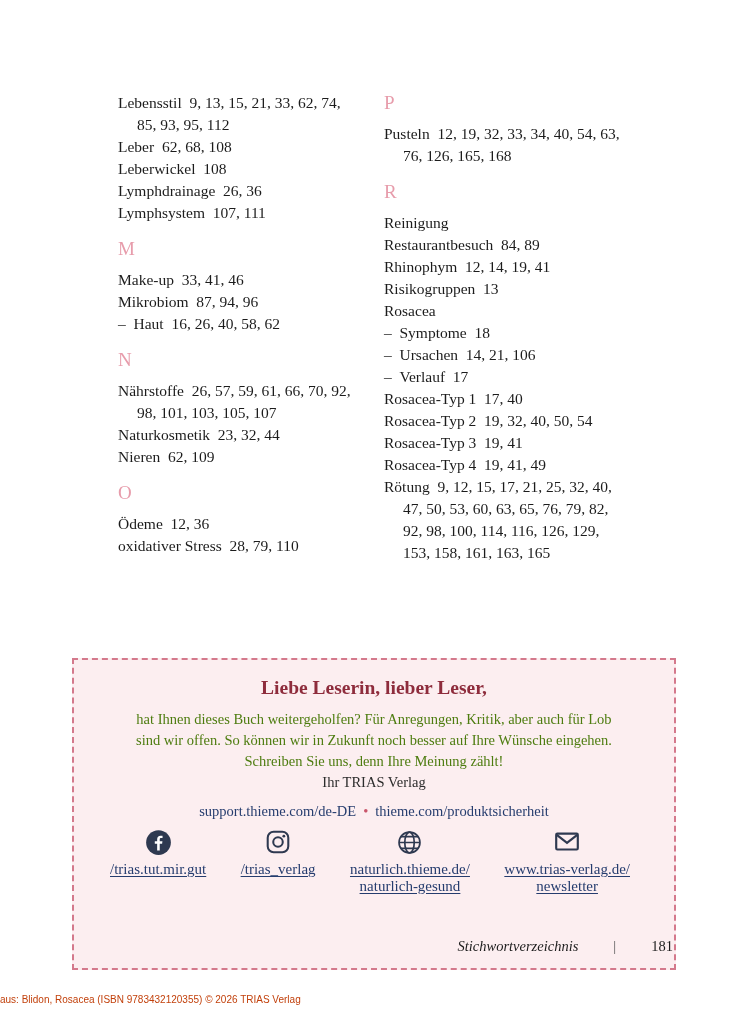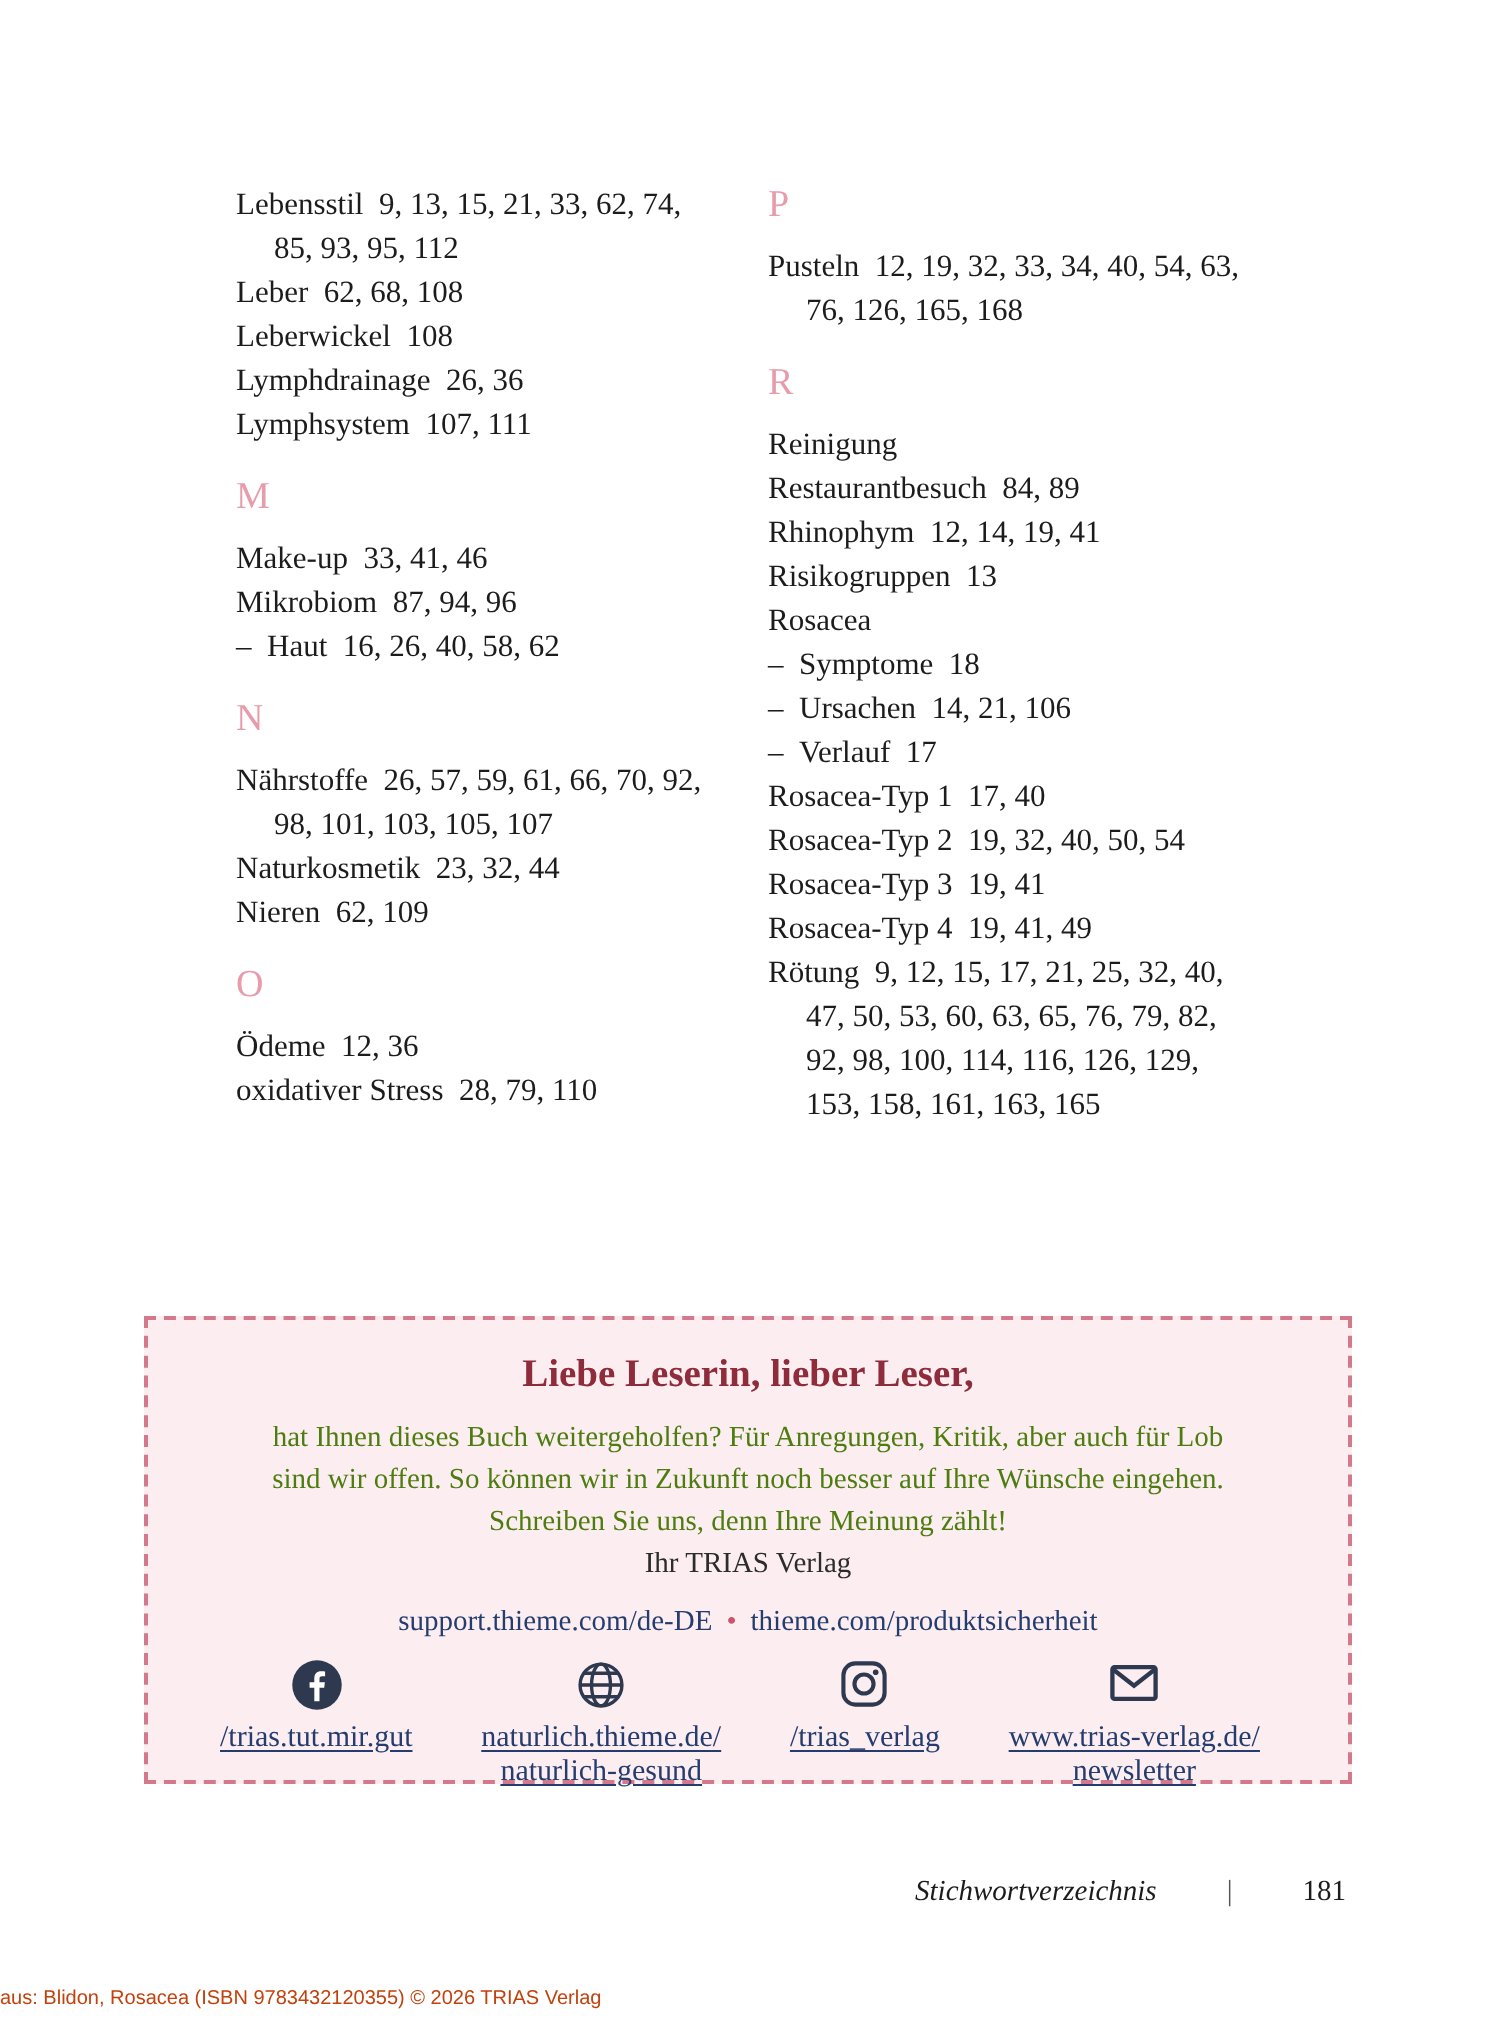--- a/index.html
+++ b/index.html
@@ -34,21 +34,21 @@
     margin: 14px 0 9px 0;
   }
   .index-col > .section-letter:first-child { margin-top: 0; }
 
   
   .feedback-box {
     position: absolute;
     left: 72px;
     top: 658px;
     width: 604px;
-    height: 234px;
+    height: 312px;
     box-sizing: border-box;
     background: #fceef0;
     border: 2px dashed #d4798c;
     text-align: center;
   }
   .feedback-heading {
     margin: 16px 0 9px 0;
     font-size: 19.5px;
     line-height: 24px;
     font-weight: bold;
@@ -171,34 +171,34 @@
     </p>
     <div class="social-row">
         <div class="social-item">
           <span class="social-icon"><svg viewBox="0 0 24 24" width="27" height="27">
               <circle cx="12" cy="12" r="11" fill="#2e3950"></circle>
               <path d="M13.1 19.2v-6h2.1l.3-2.4h-2.4V9.3c0-.7.2-1.2 1.2-1.2h1.3V6c-.2 0-1-.1-1.8-.1-1.8 0-3 1.1-3 3.1v1.8H8.7v2.4h2.1v6z" fill="#ffffff"></path>
             </svg></span>
           <div class="social-label">/trias.tut.mir.gut</div>
         </div>
         <div class="social-item">
+          <span class="social-icon"><svg viewBox="0 0 24 24" width="26" height="26" fill="none" stroke="#2e3950" stroke-width="1.9">
+              <rect x="2.5" y="2.5" width="19" height="19" rx="5.5"></rect>
+              <circle cx="12" cy="12" r="4.4"></circle>
+              <circle cx="17.4" cy="6.6" r="1.3" fill="#2e3950" stroke="none"></circle>
+            </svg></span>
+          <div class="social-label">/trias_verlag</div>
+        </div>
+        <div class="social-item">
           <span class="social-icon"><svg viewBox="0 0 24 24" width="27" height="27" fill="none" stroke="#2e3950" stroke-width="1.5">
               <circle cx="12" cy="12" r="9.3"></circle>
               <ellipse cx="12" cy="12" rx="4.2" ry="9.3"></ellipse>
               <path d="M2.7 12h18.6M4.3 6.8h15.4M4.3 17.2h15.4"></path>
             </svg></span>
           <div class="social-label">naturlich.thieme.de/<br>naturlich-gesund</div>
-        </div>
-        <div class="social-item">
-          <span class="social-icon"><svg viewBox="0 0 24 24" width="26" height="26" fill="none" stroke="#2e3950" stroke-width="1.9">
-              <rect x="2.5" y="2.5" width="19" height="19" rx="5.5"></rect>
-              <circle cx="12" cy="12" r="4.4"></circle>
-              <circle cx="17.4" cy="6.6" r="1.3" fill="#2e3950" stroke="none"></circle>
-            </svg></span>
-          <div class="social-label">/trias_verlag</div>
         </div>
         <div class="social-item">
           <span class="social-icon"><svg viewBox="0 0 24 22" width="28" height="25" fill="none" stroke="#2e3950" stroke-width="1.9">
               <rect x="2.5" y="4" width="19" height="14" rx="1"></rect>
               <path d="M3 5.2l9 7 9-7"></path>
             </svg></span>
           <div class="social-label">www.trias-verlag.de/<br>newsletter</div>
         </div>
       </div>
   </div>

